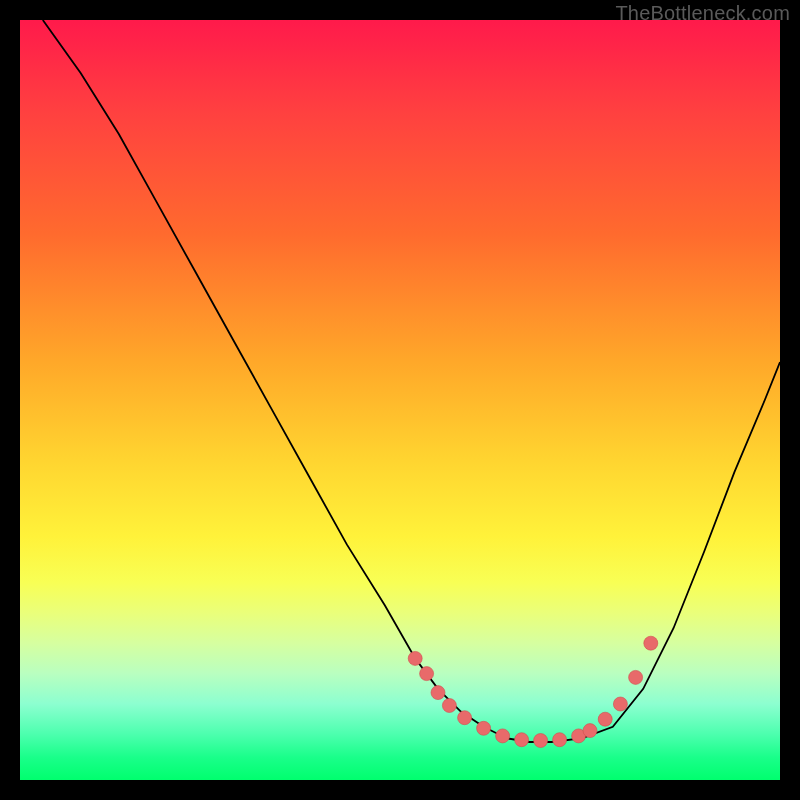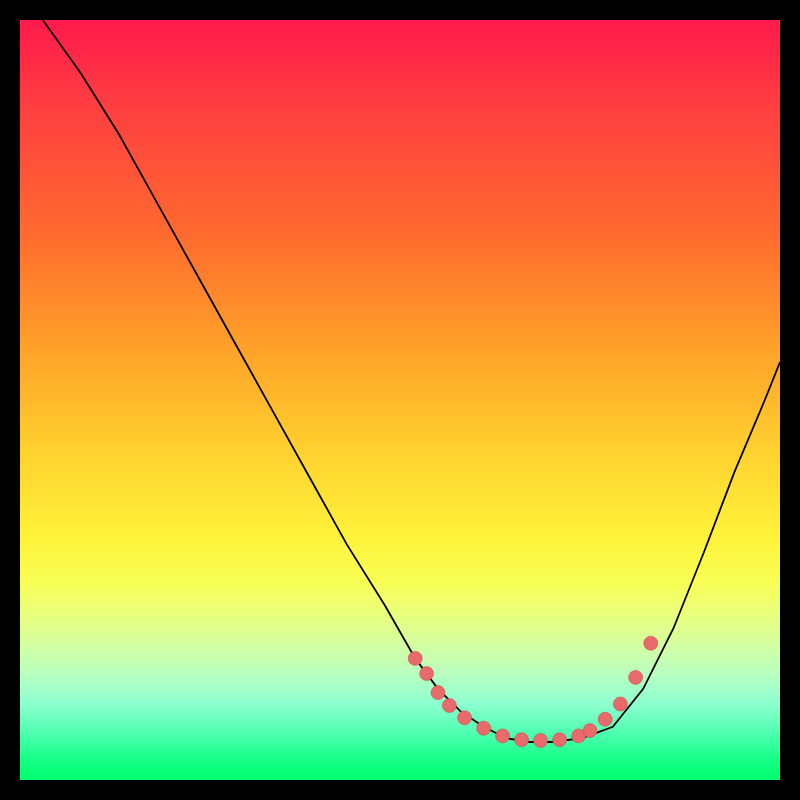--- a/index.html
+++ b/index.html
@@ -57,20 +57,21 @@
     font-weight: 500;
     letter-spacing: 0.2px;
     user-select: none;
   }
 </style>
 </head>
 <body>
 
 <div class="stage">
 
+  <div class="watermark">TheBottleneck.com</div>
 
   <div class="plot-area">
 
     <svg class="curve-layer" viewBox="0 0 760 760" preserveAspectRatio="none">
       <path id="curve-path" d="M22.8 0.0 L60.8 53.2 L98.8 114.0 L136.8 182.4 L174.8 250.8 L212.8 319.2 L250.8 387.6 L288.8 456.0 L326.8 524.4 L364.8 585.2 L395.2 638.4 L418.0 668.8 L440.8 691.6 L463.6 706.8 L486.4 718.2 L509.2 722.0 L532.0 722.0 L562.4 718.2 L592.8 706.8 L623.2 668.8 L653.6 608.0 L684.0 532.0 L714.4 452.2 L744.8 380.0 L760.0 342.0" fill="none" stroke-width="1.8" stroke="#000000"></path>
     </svg>
 
     <svg class="markers-layer" viewBox="0 0 760 760" preserveAspectRatio="none">
       <g id="markers-group">
           <circle cx="395.2" cy="638.4" r="7" fill="#e86a6a" stroke="#d24d4d" stroke-width="0.6"></circle>

